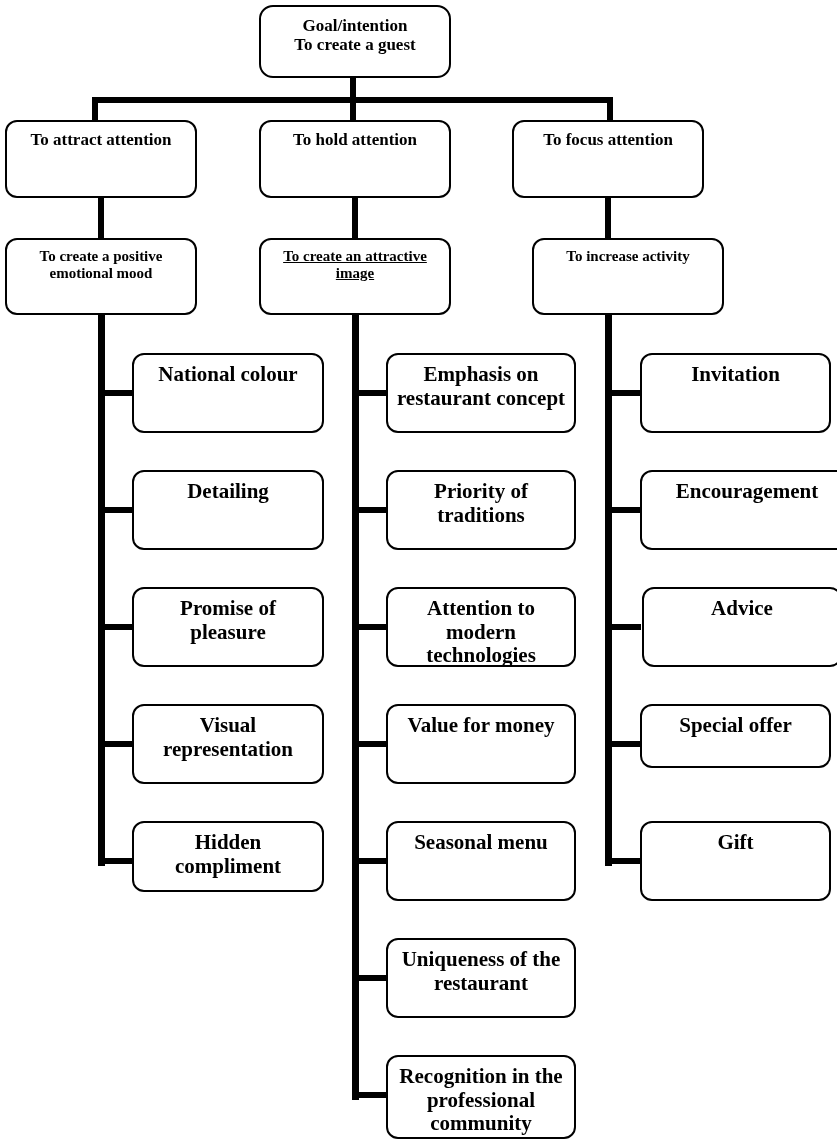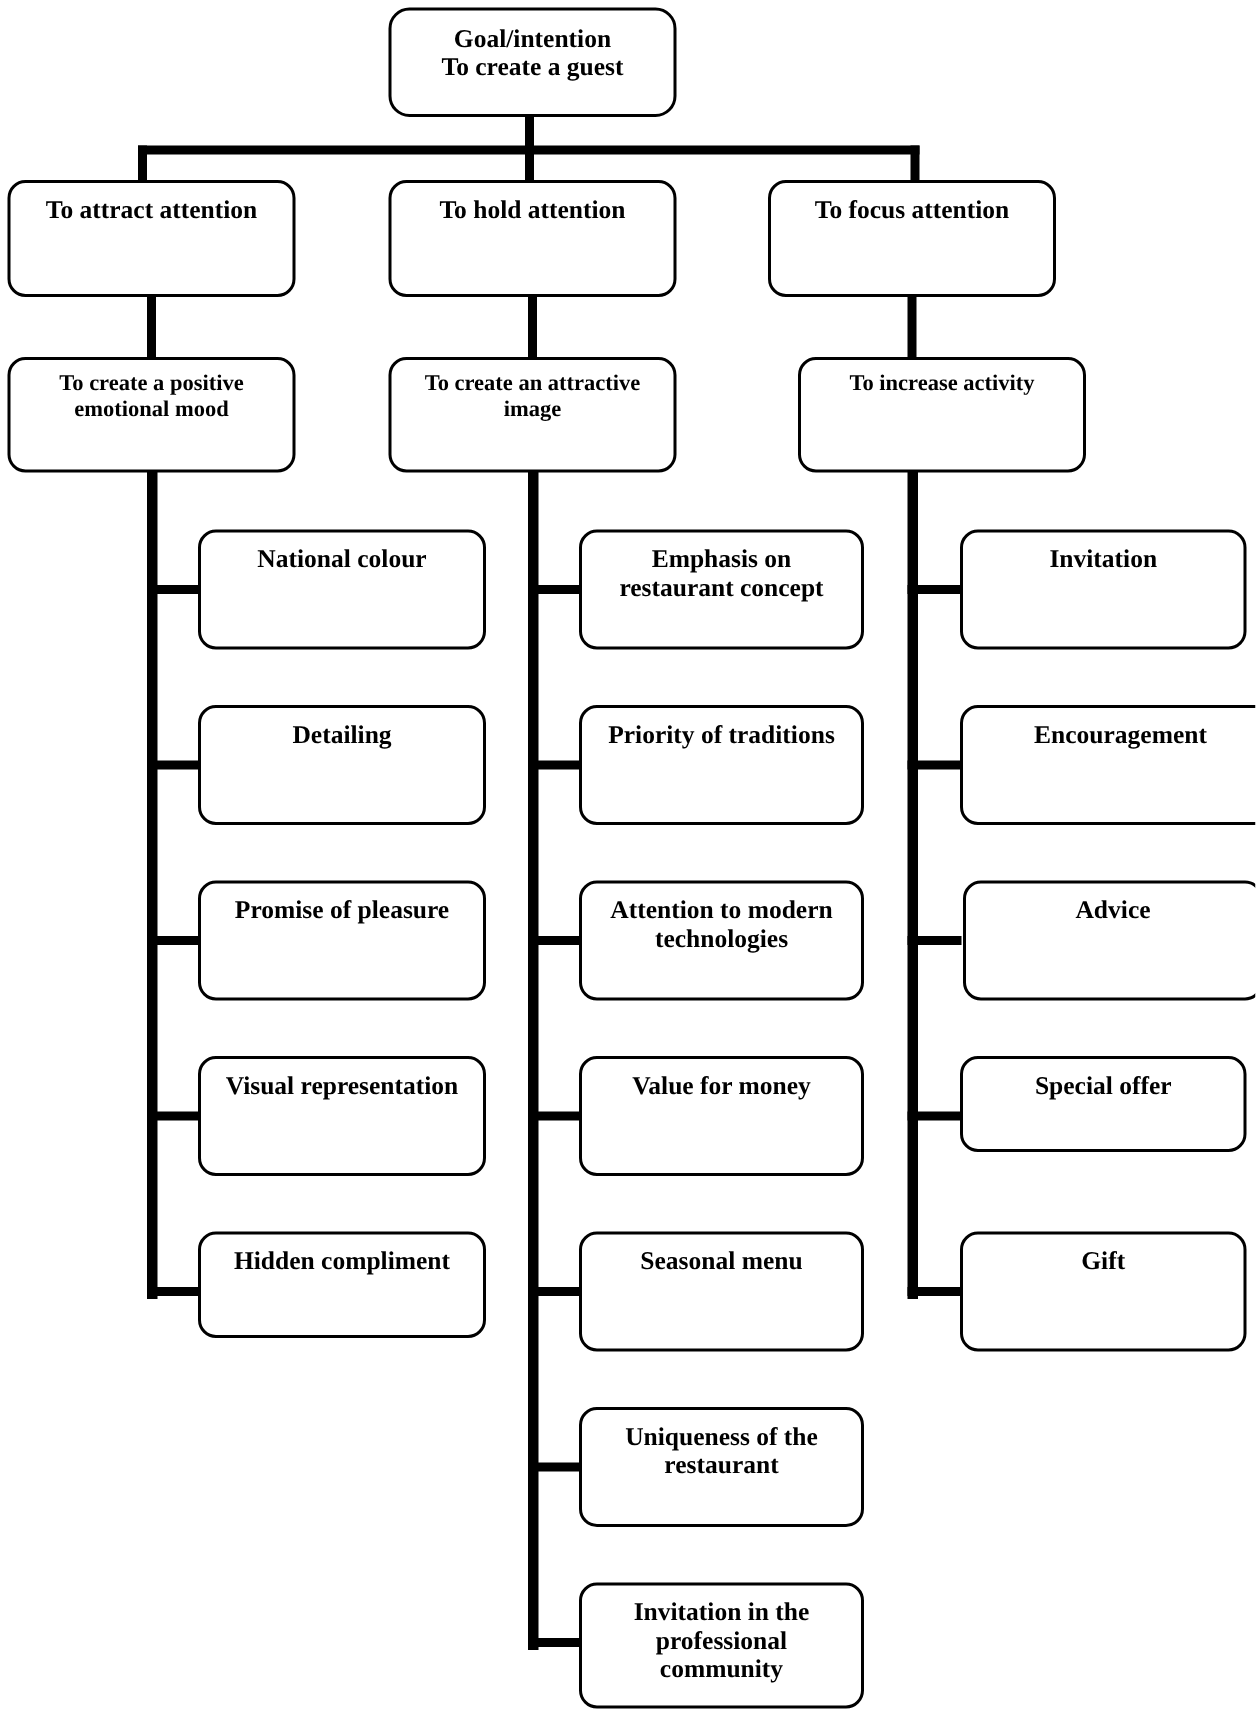--- a/index.html
+++ b/index.html
@@ -39,21 +39,21 @@
     padding-top: 9px;
     border-radius: 14px;
   }
   .node.level2 {
     font-size: 17px;
   }
   .node.level3 {
     font-size: 15px;
   }
   .node.leaf {
-    font-size: 17px;
+    font-size: 21px;
   }
   .node .line {
     display: block;
   }
   
   .conn {
     position: absolute;
     background: #000000;
     z-index: 1;
   }
@@ -87,21 +87,21 @@
   </div>
 
   <div class="conn" style="left:98px; top:196px; width:6px; height:44px;"></div>
   <div class="conn" style="left:352px; top:196px; width:6px; height:44px;"></div>
   <div class="conn" style="left:605px; top:196px; width:6px; height:44px;"></div>
 
   <div class="node level3" style="left:5px; top:238px; width:192px; height:77px;">
     <span class="line">To create a positive</span>
     <span class="line">emotional mood</span>
   </div>
-  <div class="node level3" style="left:259px; top:238px; width:192px; height:77px;">
+  <div class="node level3" style="left:259px; top:238px; width:192px; height:77px;text-decoration:underline;">
     <span class="line">To create an attractive</span>
     <span class="line">image</span>
   </div>
   <div class="node level3" style="left:532px; top:238px; width:192px; height:77px;">
     <span class="line">To increase activity</span>
   </div>
 
   <div class="conn" style="left:98px; top:313px; width:7px; height:553px;"></div>
   <div class="conn" style="left:98px; top:390px; width:36px; height:6px;"></div>
   <div class="conn" style="left:98px; top:507px; width:36px; height:6px;"></div>
@@ -149,21 +149,21 @@
     <span class="line">Value for money</span>
   </div>
   <div class="node leaf" style="left:386px; top:821px; width:190px; height:80px;">
     <span class="line">Seasonal menu</span>
   </div>
   <div class="node leaf" style="left:386px; top:938px; width:190px; height:80px;">
     <span class="line">Uniqueness of the</span>
     <span class="line">restaurant</span>
   </div>
   <div class="node leaf" style="left:386px; top:1055px; width:190px; height:84px;">
-    <span class="line">Invitation in the</span>
+    <span class="line">Recognition in the</span>
     <span class="line">professional</span>
     <span class="line">community</span>
   </div>
 
   <div class="conn" style="left:605px; top:313px; width:7px; height:553px;"></div>
   <div class="conn" style="left:605px; top:390px; width:36px; height:6px;"></div>
   <div class="conn" style="left:605px; top:507px; width:36px; height:6px;"></div>
   <div class="conn" style="left:605px; top:624px; width:36px; height:6px;"></div>
   <div class="conn" style="left:605px; top:741px; width:36px; height:6px;"></div>
   <div class="conn" style="left:605px; top:858px; width:36px; height:6px;"></div>

